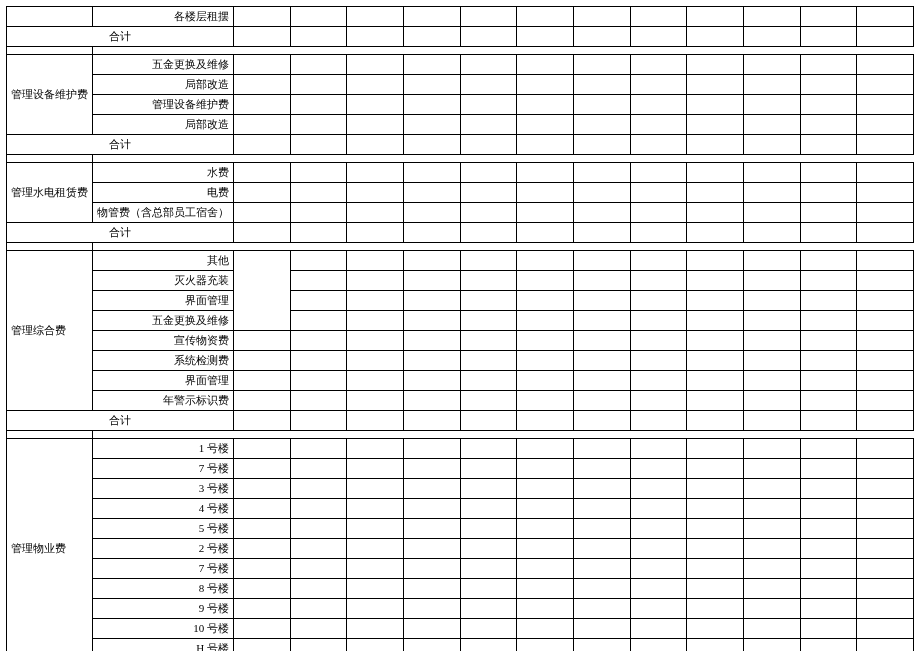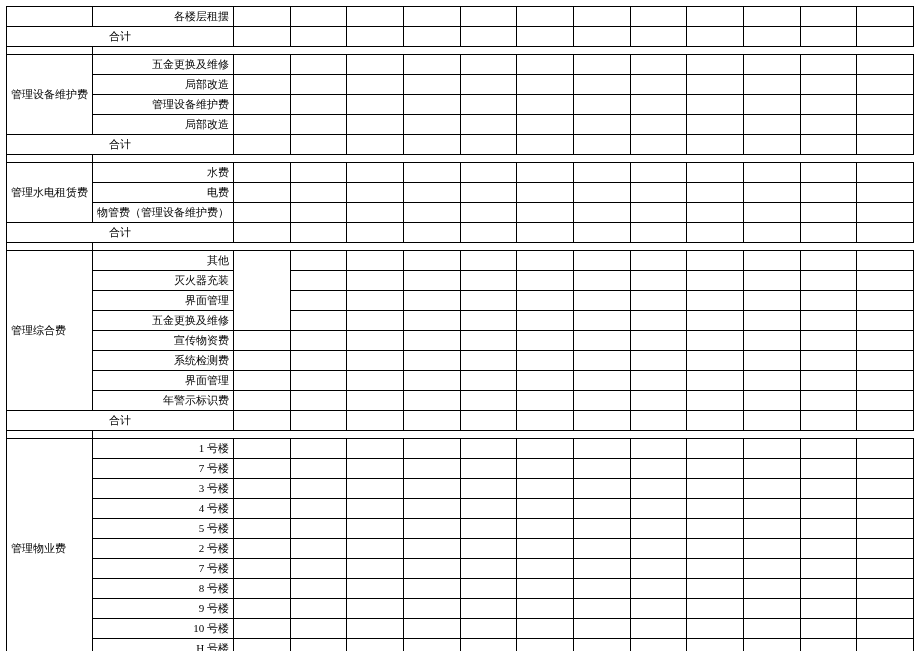--- a/index.html
+++ b/index.html
@@ -202,21 +202,21 @@
         <td class="datacol"></td>
         <td class="datacol"></td>
         <td class="datacol"></td>
         <td class="datacol"></td>
         <td class="datacol"></td>
         <td class="datacol"></td>
         <td class="datacol"></td>
         <td class="datacol"></td>
       </tr>
       <tr>
-        <td class="item">物管费（管理设备维护费）</td>
+        <td class="item">物管费（含总部员工宿舍）</td>
         <td class="datacol"></td>
         <td class="datacol"></td>
         <td class="datacol"></td>
         <td class="datacol"></td>
         <td class="datacol"></td>
         <td class="datacol"></td>
         <td class="datacol"></td>
         <td class="datacol"></td>
         <td class="datacol"></td>
         <td class="datacol"></td>

